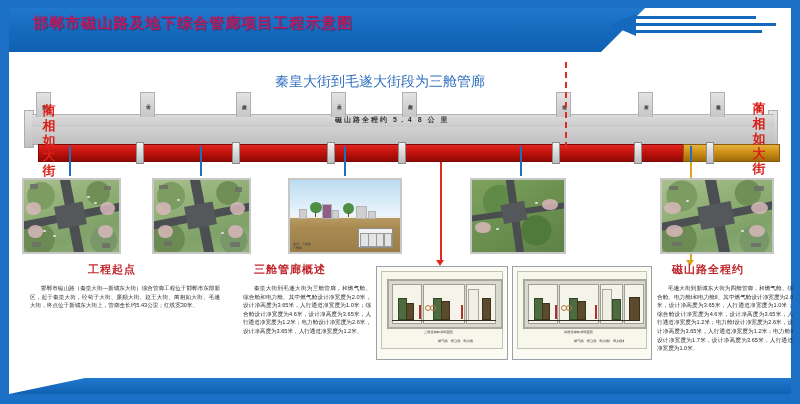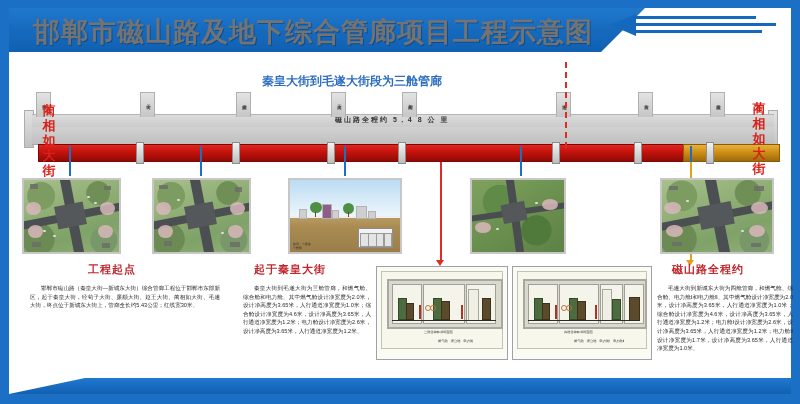--- a/index.html
+++ b/index.html
@@ -21,34 +21,34 @@
     position:absolute;left:9px;top:8px;width:782px;height:44px;
     background:linear-gradient(180deg,#1f78cc 0%,#1569bd 55%,#1160b2 100%);
   }
   .header-band:after{
     content:"";position:absolute;right:0;top:0;width:190px;height:44px;
     background:#ffffff;
     clip-path:polygon(44px 0,190px 0,190px 44px,0 44px);
   }
   .header-title{
     position:absolute;left:33px;top:14px;z-index:4;
-    color:#737373;font-size:27px;font-weight:bold;letter-spacing:1px;
+    color:#be185d;font-size:15px;font-weight:bold;letter-spacing:1px;
     text-shadow:1px 1px 0 rgba(0,0,0,.25);
     white-space:nowrap;
   }
   .header-chevrons{position:absolute;right:14px;top:14px;z-index:5;width:150px;height:22px;}
   .chev{position:absolute;left:0;height:3px;background:#1569bd;}
   .chev.c1{top:2px;width:120px;}
   .chev.c2{top:9px;width:140px;}
   .chev.c3{top:16px;width:126px;}
   .chev-tip{position:absolute;left:-26px;top:0;width:0;height:0;
     border-top:11px solid transparent;border-bottom:11px solid transparent;border-right:26px solid #1569bd;}
 
   
-  .seg-note{position:absolute;color:#2f6fc0;font-size:12px;font-weight:bold;white-space:nowrap;}
+  .seg-note{position:absolute;color:#2f6fc0;font-size:14px;font-weight:normal;white-space:nowrap;margin-left:13px;}
   .seg-note.n1{left:262px;top:73px;}
   .seg-note.n2{left:578px;top:71px;}
 
   
   .road-wrap{position:absolute;left:10px;top:86px;width:780px;height:78px;}
 
   .road-band{
     position:absolute;left:22px;top:28px;width:742px;height:13px;
     background:linear-gradient(180deg,#dcdcdc,#c9c9c9);
     border-top:1px solid #b4b4b4;border-bottom:1px solid #9d9d9d;
@@ -338,21 +338,21 @@
       <div class="ar-bld" style="left:6%;top:8%;width:9%;height:6%;"></div>
       <div class="ar-bld" style="left:84%;top:9%;width:9%;height:6%;"></div>
       <div class="ar-bld" style="left:9%;top:86%;width:9%;height:6%;"></div>
       <div class="ar-bld" style="left:81%;top:87%;width:9%;height:6%;"></div>
     </div>
   </div>
 
   <div class="panel-title" style="left:88px;top:262px;">工程起点</div>
   <div class="panel-body" style="left:30px;top:284px;width:190px;">邯郸市磁山路（秦皇大街—新城东大街）综合管廊工程位于邯郸市东部新区，起于秦皇大街，经苟子大街、廉颇大街、赵王大街、蔺相如大街、毛遂大街，终点位于新城东大街上，管廊全长约5.43公里；红线宽30米。</div>
 
-  <div class="panel-title" style="left:254px;top:262px;">起于秦皇大街</div>
+  <div class="panel-title" style="left:254px;top:262px;">三舱管廊概述</div>
   <div class="panel-body" style="left:243px;top:284px;width:128px;">秦皇大街到毛遂大街为三舱管廊，和燃气舱、综合舱和电力舱。其中燃气舱设计净宽度为2.0米，设计净高度为3.65米，人行通道净宽度为1.0米；综合舱设计净宽度为4.6米，设计净高度为3.65米，人行通道净宽度为1.2米；电力舱设计净宽度为2.6米，设计净高度为3.65米，人行通道净宽度为1.2米。</div>
 
   <div class="xsec" style="left:376px;top:266px;width:130px;height:92px;">
     <div class="xsec-inner">
       <div class="xs-box" style="left:5px;top:7px;width:112px;height:46px;">
         <div class="xs-room" style="left:3px;top:3px;width:28px;height:38px;"></div>
         <div class="xs-room" style="left:34px;top:3px;width:40px;height:38px;"></div>
         <div class="xs-room" style="left:77px;top:3px;width:28px;height:38px;"></div>
         <div class="xs-pipe-g" style="left:9px;top:17px;width:7px;height:20px;"></div>
         <div class="xs-pipe-d" style="left:17px;top:22px;width:6px;height:15px;"></div>

